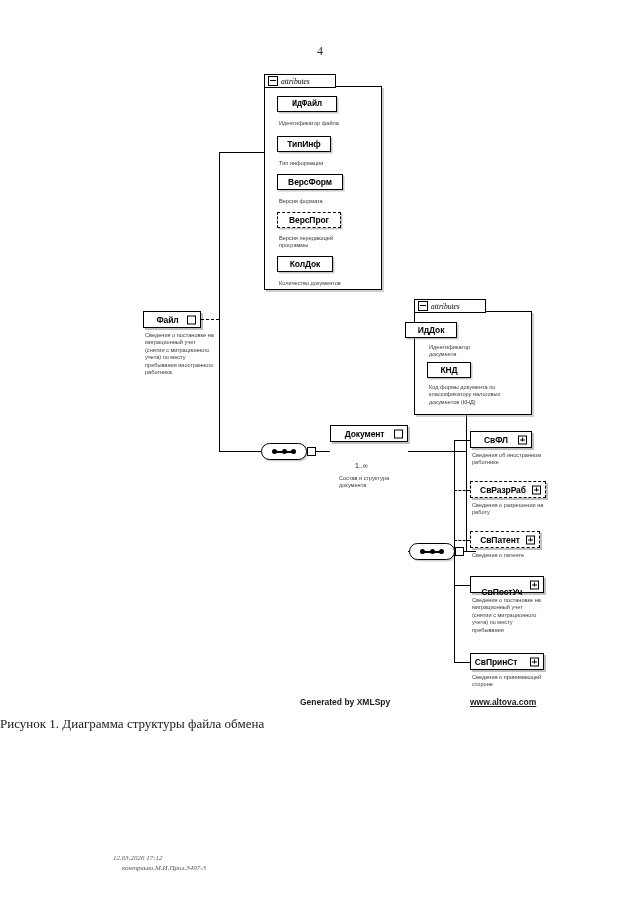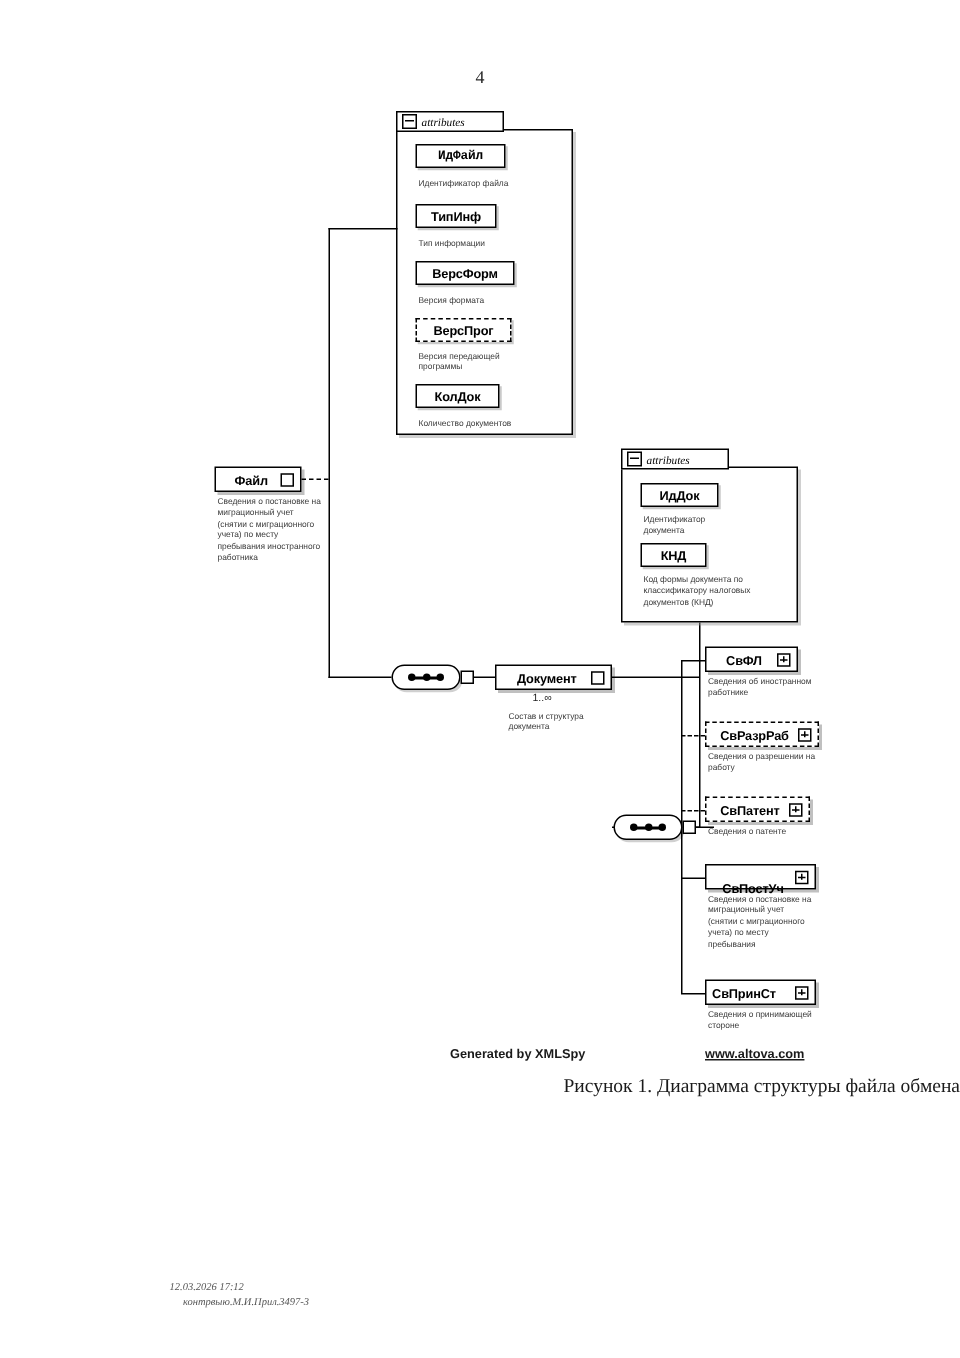--- a/index.html
+++ b/index.html
@@ -137,21 +137,21 @@
   .genby{
     position:absolute;font-size:8.5px;font-weight:bold;color:#1a1a1a;
     font-family:"Liberation Sans", sans-serif;
   }
   .altova{
     position:absolute;font-size:8.5px;font-weight:bold;color:#1a1a1a;
     font-family:"Liberation Sans", sans-serif;
   }
 
   .caption{
-    position:absolute;left:0;top:716px;width:640px;text-align:right;
+    position:absolute;left:0;top:716px;width:640px;text-align:left;
     font-family:"Liberation Serif", serif;font-size:13px;color:#1a1a1a;
   }
 
   .docfooter{
     position:absolute;left:113px;top:853px;
     font-family:"Liberation Serif", serif;
     font-style:italic;font-size:7px;line-height:10px;color:#555;
   }
   .docfooter .l2{padding-left:9px;}
 </style>
@@ -214,40 +214,40 @@
   <div class="ln lnh" style="left:219px;top:451px;width:42px;"></div>
 
   <div class="seq" style="left:261px;top:443px;">
     <span class="dots">
         <i class="dmid"></i>
       </span>
   </div>
   <div class="seqstub" style="left:307px;top:447px;"></div>
   <div class="ln lnh" style="left:316px;top:451px;width:14px;"></div>
 
-  <div class="nbox" style="left:330px;top:443px;width:78px;height:17px;">
+  <div class="nbox" style="left:330px;top:425px;width:78px;height:17px;">
     <span style="padding-right:9px;">Документ</span>
     <span class="stub"></span>
   </div>
   <div class="card" style="left:355px;top:462px;">1..∞</div>
   <div class="desc" style="left:339px;top:475px;width:100px;">Состав и структура
 документа</div>
 
   <div class="ln lnh" style="left:408px;top:451px;width:58px;"></div>
   <div class="ln lnv" style="left:466px;top:336px;height:216px;"></div>
   <div class="ln lnh" style="left:420px;top:336px;width:46px;"></div>
   <div class="ln lnh" style="left:408px;top:551px;width:58px;"></div>
 
   <div class="attrpanel" style="left:414px;top:311px;width:118px;height:104px;"></div>
   <div class="attrtab" style="left:414px;top:299px;width:72px;height:14px;">
     <span class="minus"></span>
     <span>attributes</span>
   </div>
 
-  <div class="nbox attr" style="left:427px;top:322px;width:52px;height:16px;">
+  <div class="nbox attr" style="left:405px;top:322px;width:52px;height:16px;">
     <span>ИдДок</span>
   </div>
   <div class="desc" style="left:429px;top:344px;width:110px;">Идентификатор
 документа</div>
 
   <div class="nbox attr" style="left:427px;top:362px;width:44px;height:16px;">
     <span>КНД</span>
   </div>
   <div class="desc" style="left:429px;top:384px;width:112px;">Код формы документа по
 классификатору налоговых

